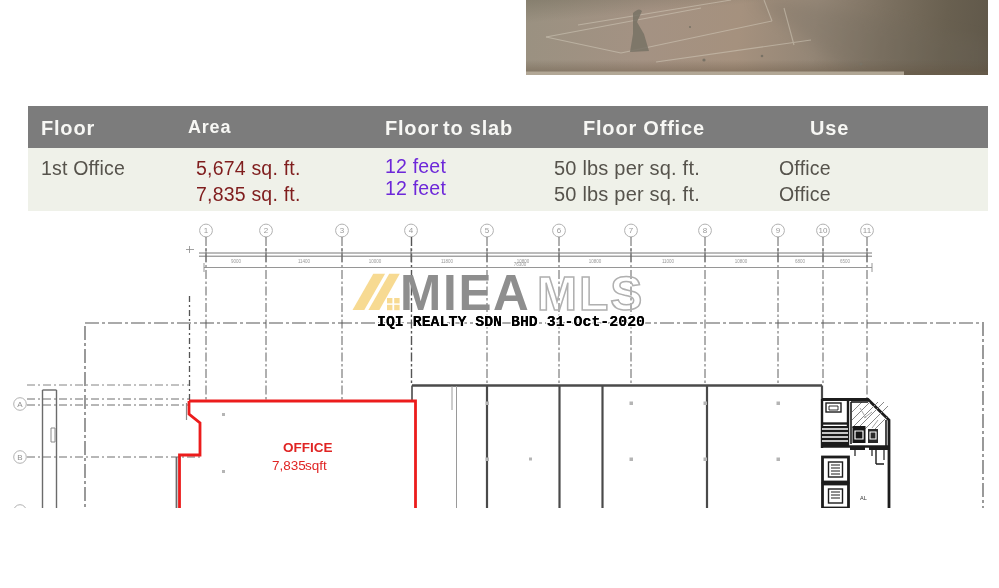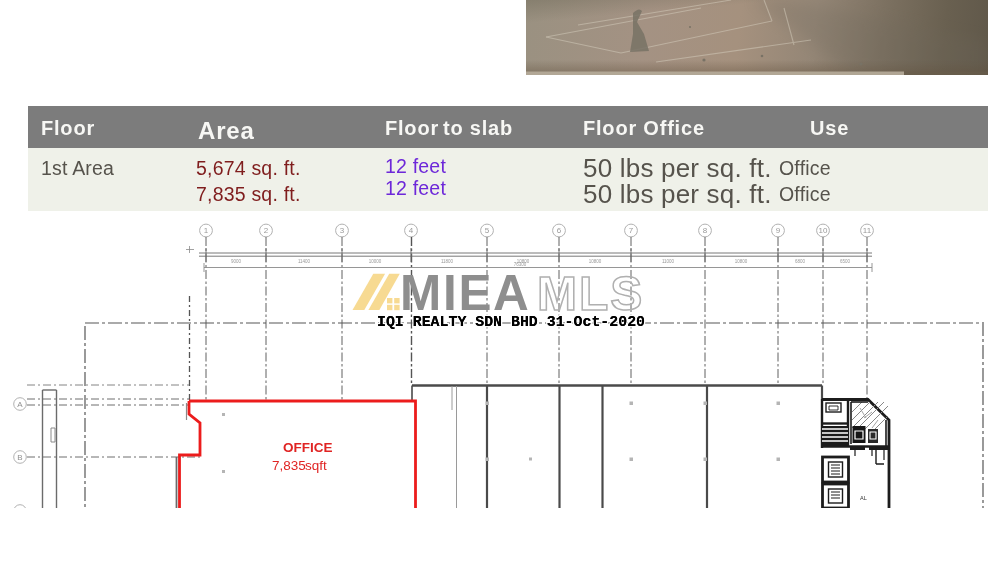--- a/index.html
+++ b/index.html
@@ -43,29 +43,29 @@
         <circle cx="164" cy="27" r="1"></circle>
       </g>
       <rect x="0" y="71.5" width="378" height="3.5" fill="#b7ad9b" opacity="0.9"></rect>
       <rect x="378" y="71.5" width="84" height="3.5" fill="#6a604d" opacity="0.45"></rect>
     </svg>
   </div>
 
   <div class="abs" style="left:28px;top:106px;width:960px;height:42px;background:#7c7c7c;"></div>
   <div class="abs" style="left:28px;top:148px;width:960px;height:63px;background:#eff1e9;"></div>
   <div class="abs" style="left:41px;top:117px;color:#f7f7f4;font-size:20px;font-weight:bold;letter-spacing:0.8px;">Floor</div>
-  <div class="abs" style="left:198px;top:117px;color:#f7f7f4;font-size:24px;font-weight:bold;letter-spacing:0.8px;">Area</div>
+  <div class="abs" style="left:188px;top:117px;color:#f7f7f4;font-size:18px;font-weight:bold;letter-spacing:0.8px;">Area</div>
   <div class="abs" style="left:385px;top:117px;color:#f7f7f4;font-size:20px;font-weight:bold;letter-spacing:0.8px;">Floor<span style="margin-left:4px">to slab</span></div>
   <div class="abs" style="left:583px;top:117px;color:#f7f7f4;font-size:20px;font-weight:bold;letter-spacing:0.8px;">Floor Office</div>
   <div class="abs" style="left:810px;top:117px;color:#f7f7f4;font-size:20px;font-weight:bold;letter-spacing:0.8px;">Use</div>
 
-  <div class="abs" style="left:41px;top:155px;color:#56534c;font-size:19.5px;letter-spacing:0.2px;line-height:26px;">1st Area</div>
+  <div class="abs" style="left:41px;top:155px;color:#56534c;font-size:19.5px;letter-spacing:0.2px;line-height:26px;">1st Office</div>
   <div class="abs" style="left:196px;top:155px;color:#7f1d1d;font-size:19.5px;letter-spacing:0.2px;line-height:26px;">5,674 sq. ft.<br>7,835 sq. ft.</div>
   <div class="abs" style="left:385px;top:155px;color:#6d28d9;font-size:19.5px;letter-spacing:0.2px;line-height:22px;">12 feet<br>12 feet</div>
-  <div class="abs" style="left:583px;top:155px;color:#56534c;font-size:26px;letter-spacing:0.2px;line-height:26px;">50 lbs per sq. ft.<br>50 lbs per sq. ft.</div>
+  <div class="abs" style="left:554px;top:155px;color:#56534c;font-size:20px;letter-spacing:0.2px;line-height:26px;">50 lbs per sq. ft.<br>50 lbs per sq. ft.</div>
   <div class="abs" style="left:779px;top:155px;color:#56534c;font-size:19.5px;letter-spacing:0.2px;line-height:26px;">Office<br>Office</div>
 
   <svg class="abs" style="left:0;top:0;" width="999" height="588" viewBox="0 0 999 588">
 
     <g font-family="Liberation Sans, sans-serif" font-size="8" fill="#9a9a9a" text-anchor="middle">
       <g stroke="#b2b2b2" stroke-width="1" fill="none">
         <circle cx="206" cy="230.5" r="6.4"></circle>
           <circle cx="266" cy="230.5" r="6.4"></circle>
         <circle cx="342" cy="230.5" r="6.4"></circle>
           <circle cx="411" cy="230.5" r="6.4"></circle>

